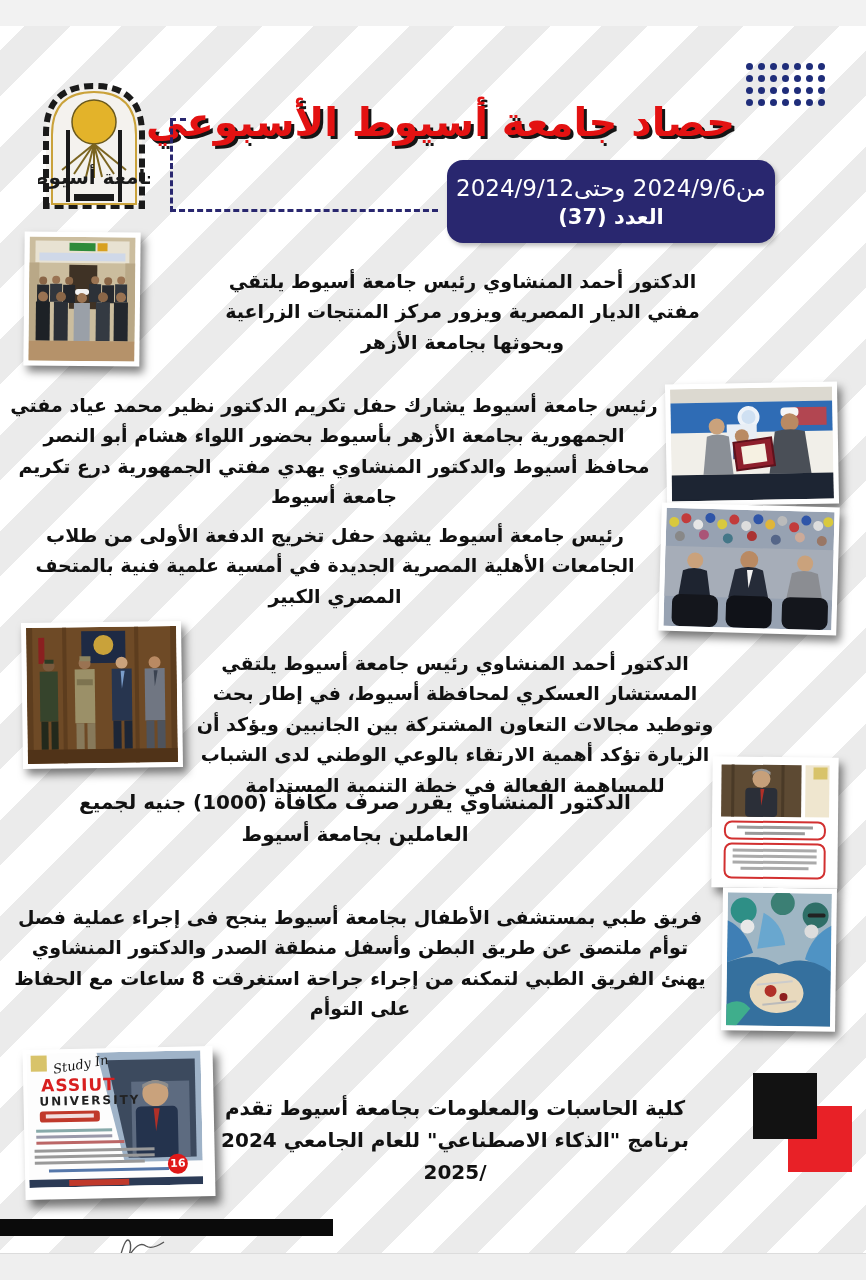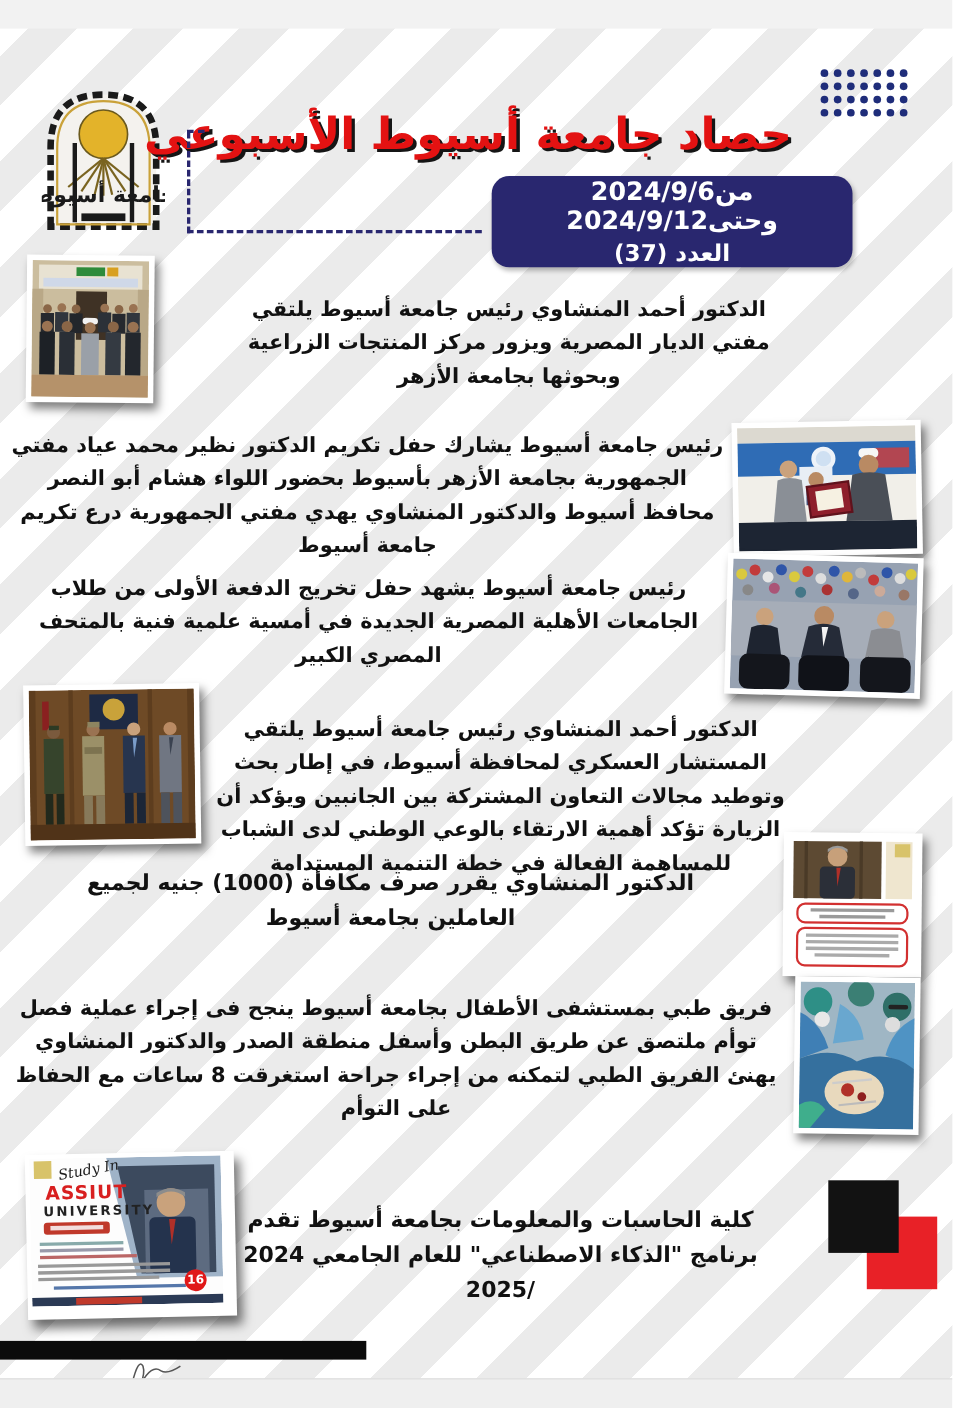--- a/index.html
+++ b/index.html
@@ -8,35 +8,35 @@
     background:
       repeating-linear-gradient(135deg,#ffffff 0px,#ffffff 36px,#ebebeb 36px,#ebebeb 68px);
     font-family:"DejaVu Sans",sans-serif;
   }
   .topstrip{position:absolute;left:0;top:0;width:866px;height:26px;background:#f2f2f2;}
   .footstrip{position:absolute;left:0;top:1253px;width:866px;height:27px;background:#efefef;border-top:1px solid #dcdcdc;}
 
   
   .logo{position:absolute;left:38px;top:78px;width:112px;height:132px;}
   .main-title{
-    position:absolute;left:175px;top:88px;width:545px;height:70px;
+    position:absolute;left:190px;top:88px;width:545px;height:70px;
     direction:rtl;text-align:right;color:#e31212;font-weight:bold;font-size:40px;
     text-shadow:3px 3px 0 #151515;line-height:68px;white-space:nowrap;
   }
   .dots{position:absolute;left:746px;top:63px;display:grid;grid-template-columns:repeat(7,7px);grid-auto-rows:7px;gap:5px;}
   .dots i{width:7px;height:7px;border-radius:50%;background:#1f2d7a;display:block;}
   .conn-v{position:absolute;left:170px;top:120px;height:92px;width:0;border-left:3px dashed #29276f;}
   .conn-h{position:absolute;left:170px;top:209px;width:268px;height:0;border-bottom:3px dashed #29276f;}
   .conn-t{position:absolute;left:170px;top:118px;width:16px;height:0;border-bottom:3px dashed #29276f;}
   .datebox{
     position:absolute;left:447px;top:160px;width:328px;height:83px;background:#29276f;border-radius:16px;
     color:#fff;direction:rtl;text-align:center;display:flex;flex-direction:column;justify-content:center;gap:4px;
     box-shadow:2px 3px 4px rgba(0,0,0,.25);
   }
-  .datebox .l1{font-weight:bold;font-size:23px;}
+  .datebox .l1{font-weight:normal;font-size:23px;}
   .datebox .l2{font-weight:bold;font-size:21px;}
 
   
   .headline{
     position:absolute;direction:rtl;text-align:center;color:#111;font-weight:bold;
     font-size:19px;line-height:1.6;
   }
   .photo-frame{
     position:absolute;background:#fff;padding:5px;
     box-shadow:4px 6px 9px rgba(0,0,0,.5);

